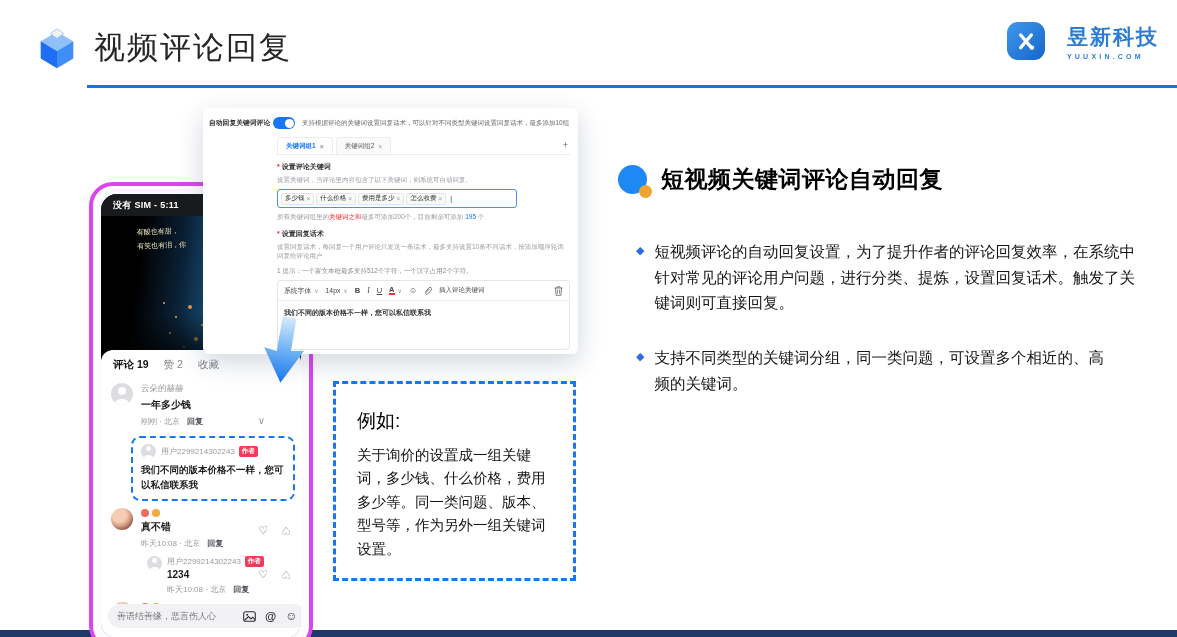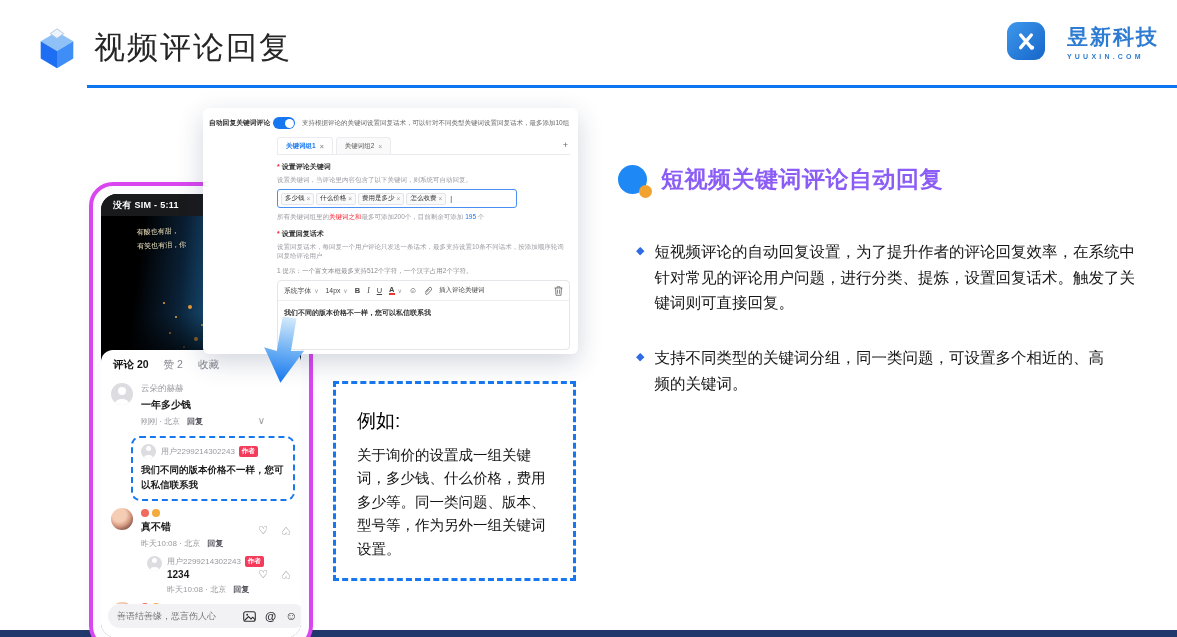--- a/index.html
+++ b/index.html
@@ -102,21 +102,21 @@
 
   
   .example { position:absolute; left:333px; top:381px; width:243px; height:200px; border:3px dashed #1677f0; background:#fff; z-index:2; }
   .ex-title { margin:24px 0 10px 21px; font-size:19px; color:#000; font-weight:500; }
   .ex-body { margin:0 16px 0 21px; font-size:14.5px; line-height:1.62; color:#141414; }
 
   
   .ricon { position:absolute; left:618px; top:165px; width:34px; height:34px; }
   .ricon .c1 { position:absolute; left:0; top:0; width:29px; height:29px; border-radius:50%; background:#1e88f5; }
   .ricon .c2 { position:absolute; left:21px; top:20px; width:13px; height:13px; border-radius:50%; background:#f0a32f; }
-  .rheading { position:absolute; left:661px; top:164px; font-size:23px; color:#8b5cf6; font-weight:600; letter-spacing:0.5px; }
+  .rheading { position:absolute; left:661px; top:164px; font-size:23px; color:#000000; font-weight:600; letter-spacing:0.5px; }
   .rbullet { position:absolute; display:flex; }
   .rb1 { left:636px; top:239px; width:500px; }
   .rb2 { left:636px; top:345px; width:478px; }
   .diamond { color:#2e6be4; font-size:11px; margin:5px 10px 0 0; flex:none; }
   .rtext { font-size:15.5px; line-height:1.65; color:#151515; font-weight:500; }
 
   .footer-bar { position:absolute; left:0; right:0; bottom:0; height:7px; background:#20386b; }
 </style>
 </head>
 <body>
@@ -149,21 +149,21 @@
       <div class="statusbar">没有 SIM - 5:11</div>
       <div class="video">
         <div class="caption">
           <div>有酸也有甜，</div>
           <div>有笑也有泪，你</div>
         </div>
         <div class="lights"></div>
       </div>
       <div class="cpanel">
         <div class="ctabs">
-          <span class="active">评论 20</span>
+          <span class="active">评论 19</span>
           <span>赞 2</span>
           <span>收藏</span>
         </div>
 
         <div class="crow">
           <div class="avatar g"></div>
           <div class="cbody">
             <div class="cname">云朵的赫赫</div>
             <div class="ctext">一年多少钱</div>
             <div class="cmeta"><span>刚刚 · 北京</span><span class="reply">回复</span></div>

